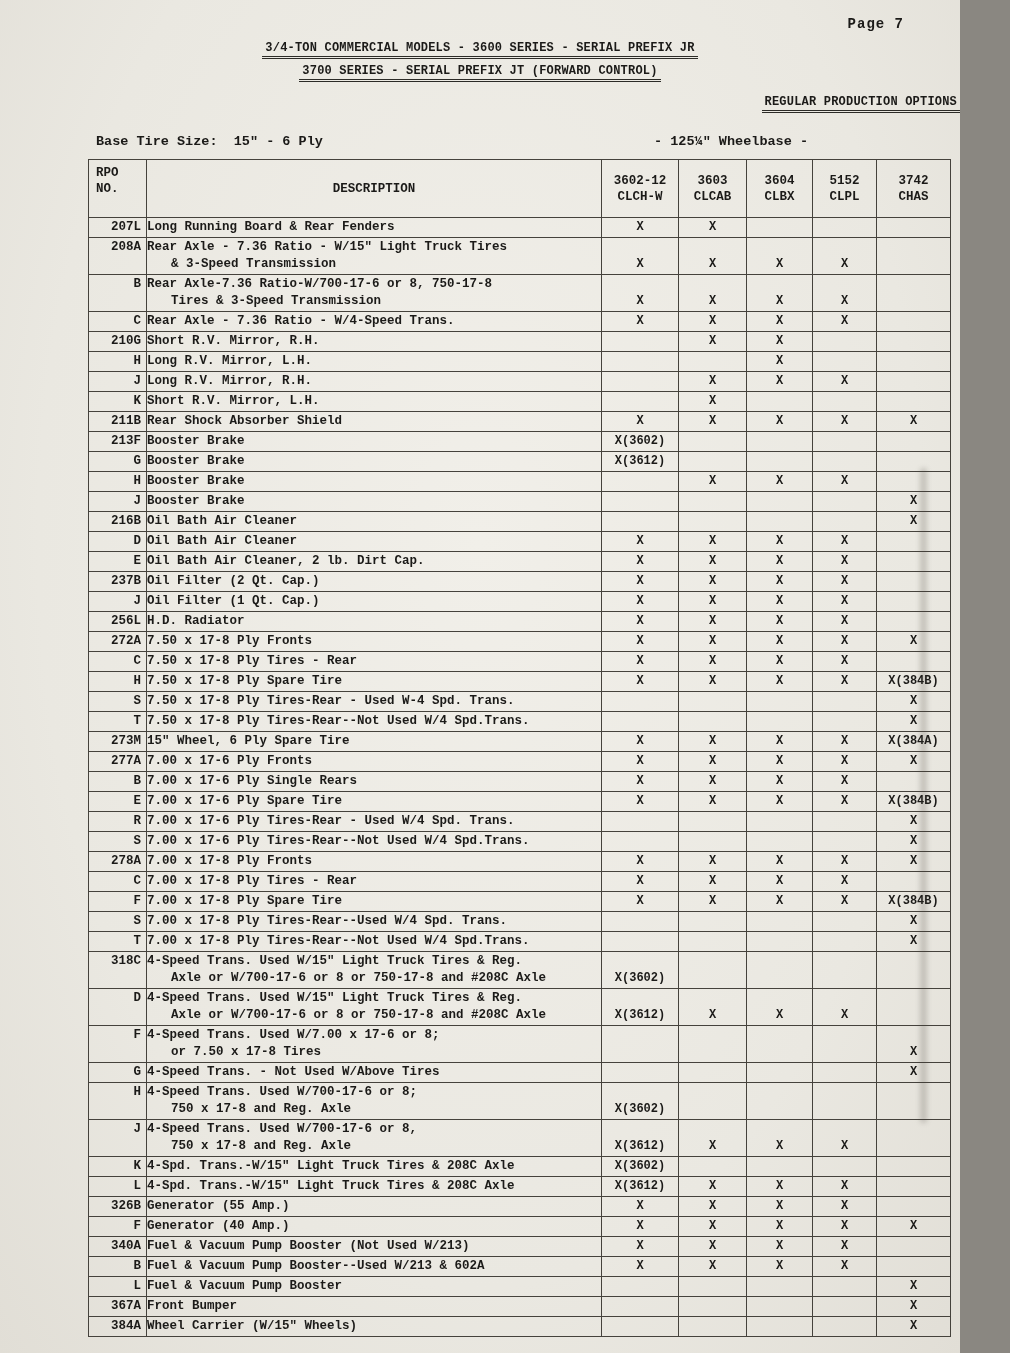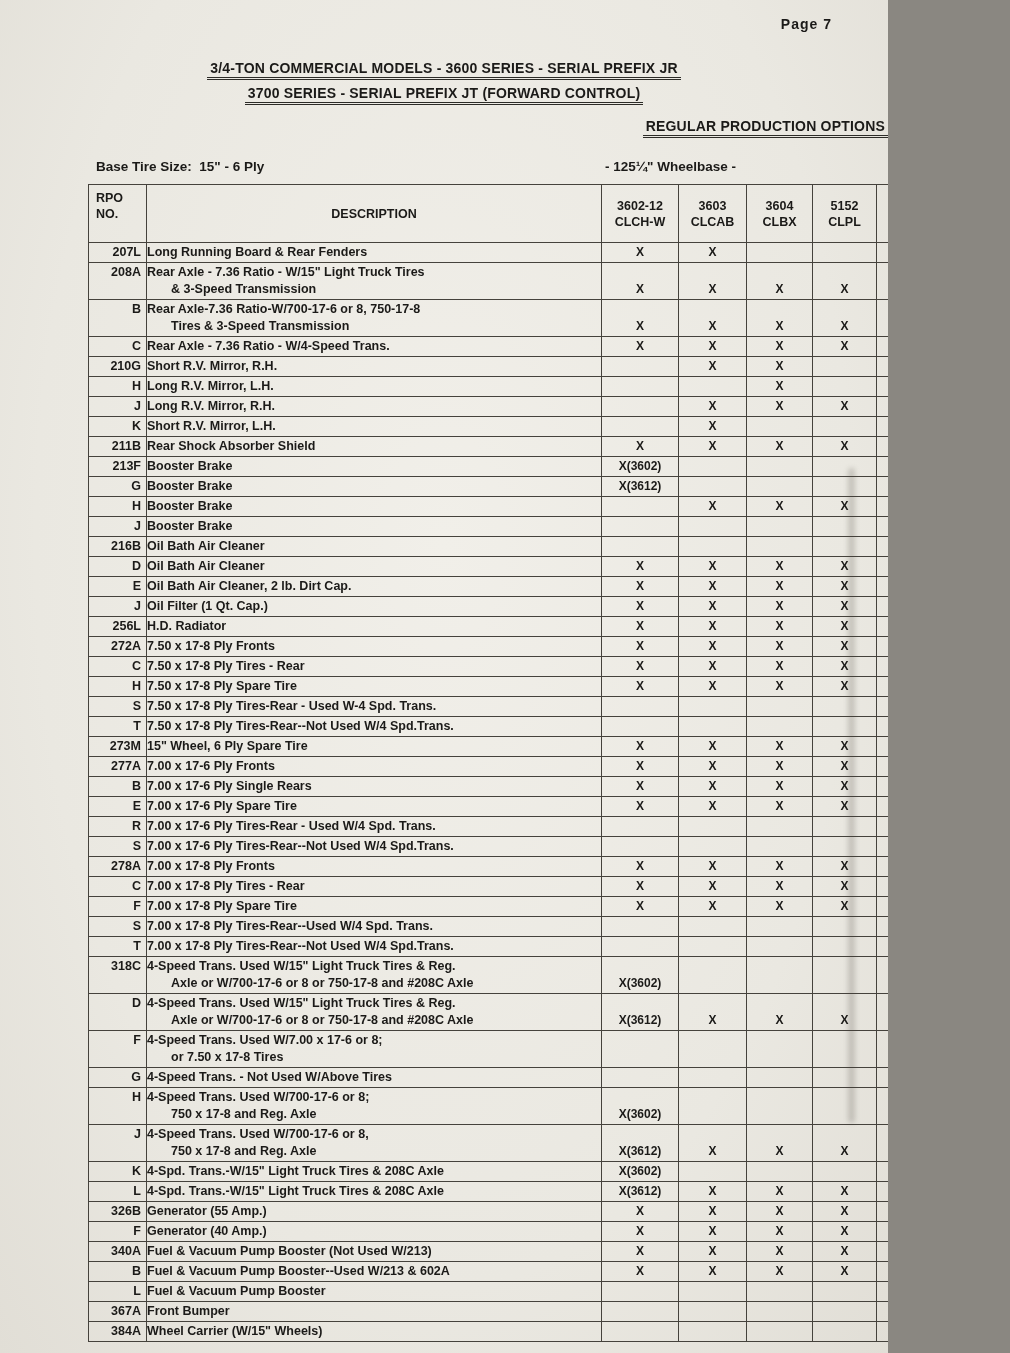--- a/index.html
+++ b/index.html
@@ -1,26 +1,26 @@
 <!DOCTYPE html>
 <html><head>
 <meta charset="utf-8">
 <style>
   * { box-sizing: border-box; }
   html, body { margin: 0; padding: 0; }
   body { background: #8a8781; }
   .page {
-    width: 888px; height: 1353px; position: relative; overflow: hidden;
-    font-family: Liberation Sans, sans-serif;
+    width: 960px; height: 1353px; position: relative; overflow: hidden;
+    font-family: Liberation Mono, monospace;
     color: #1b1a18; font-weight: 700;
     background-color: #edebe5;
     background-image: radial-gradient(ellipse at 50% 40%, #f1efe9 0%, #eae8e1 65%, #e1ded6 100%);
   }
   .page-number { position: absolute; top: 16px; right: 56px; font-size: 14px; letter-spacing: 1px; }
-  .titles { text-align: center; padding-top: 60px; font-size: 14px; }
+  .titles { text-align: center; padding-top: 41px; font-size: 12px; }
   .title-row { margin-bottom: 5px; }
   .dbl { display: inline-block; border-bottom: 3px double #2c2b27; padding: 0 3px 1px; letter-spacing: 0.2px; }
   .subtitle-row { margin-top: 13px; text-align: right; }
   .meta-row {
     display: flex; justify-content: space-between;
     padding: 0 152px 0 96px; margin-top: 21px;
     font-size: 13.5px; white-space: pre;
   }
   table.options {
     border-collapse: collapse; table-layout: fixed;
@@ -275,20 +275,31 @@
           <td class="desc-cell">
             <div class="desc-line">Oil Bath Air Cleaner, 2 lb. Dirt Cap.</div>
           </td>
           <td class="mark-cell">X</td>
           <td class="mark-cell">X</td>
           <td class="mark-cell">X</td>
           <td class="mark-cell">X</td>
           <td class="mark-cell"></td>
         </tr>
         <tr>
+          <td class="rpo-cell">237B</td>
+          <td class="desc-cell">
+            <div class="desc-line">Oil Filter (2 Qt. Cap.)</div>
+          </td>
+          <td class="mark-cell">X</td>
+          <td class="mark-cell">X</td>
+          <td class="mark-cell">X</td>
+          <td class="mark-cell">X</td>
+          <td class="mark-cell"></td>
+        </tr>
+        <tr>
           <td class="rpo-cell">J</td>
           <td class="desc-cell">
             <div class="desc-line">Oil Filter (1 Qt. Cap.)</div>
           </td>
           <td class="mark-cell">X</td>
           <td class="mark-cell">X</td>
           <td class="mark-cell">X</td>
           <td class="mark-cell">X</td>
           <td class="mark-cell"></td>
         </tr>

